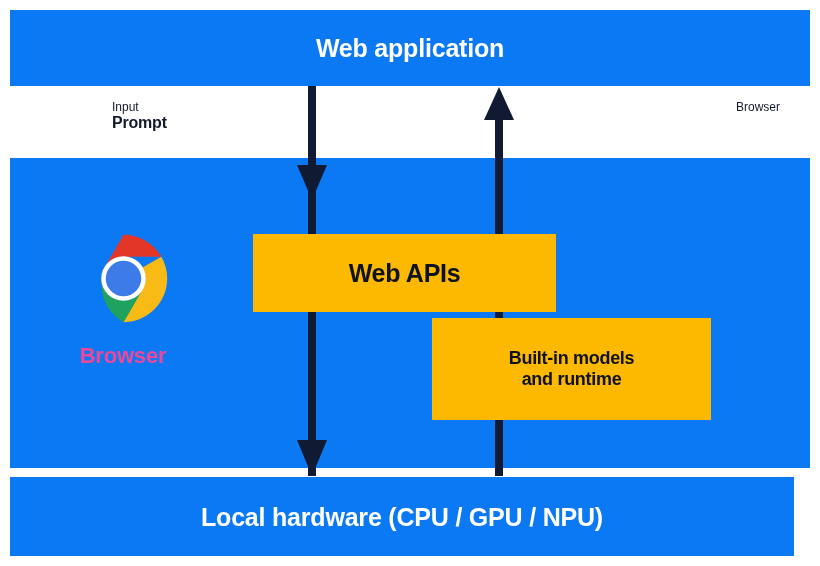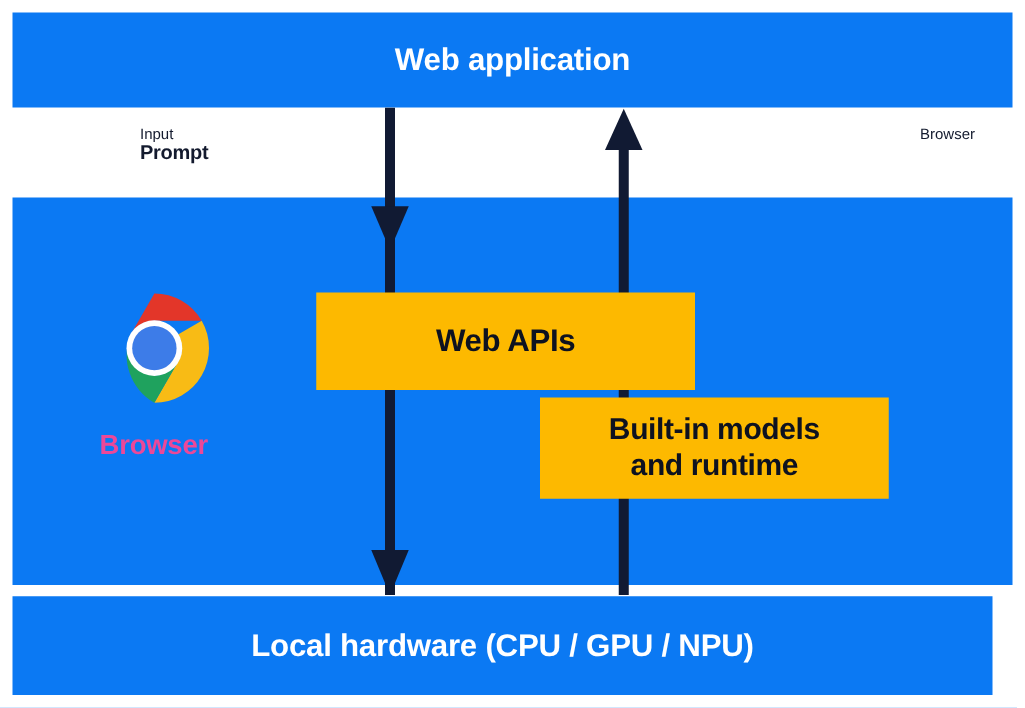--- a/index.html
+++ b/index.html
@@ -147,22 +147,22 @@
     width: 303px;
     height: 78px;
     font-size: 25px;
     z-index: 5;
     margin-top: 34px;
   }
   #box-builtin-models {
     left: 432px;
     top: 318px;
     width: 279px;
-    height: 81px;
-    font-size: 24px;
+    height: 102px;
+    font-size: 18px;
     line-height: 1.18;
     z-index: 5;
   }
   .box-label {
     display: block;
     white-space: pre-line;
   }
 </style>
 </head>
 <body>

